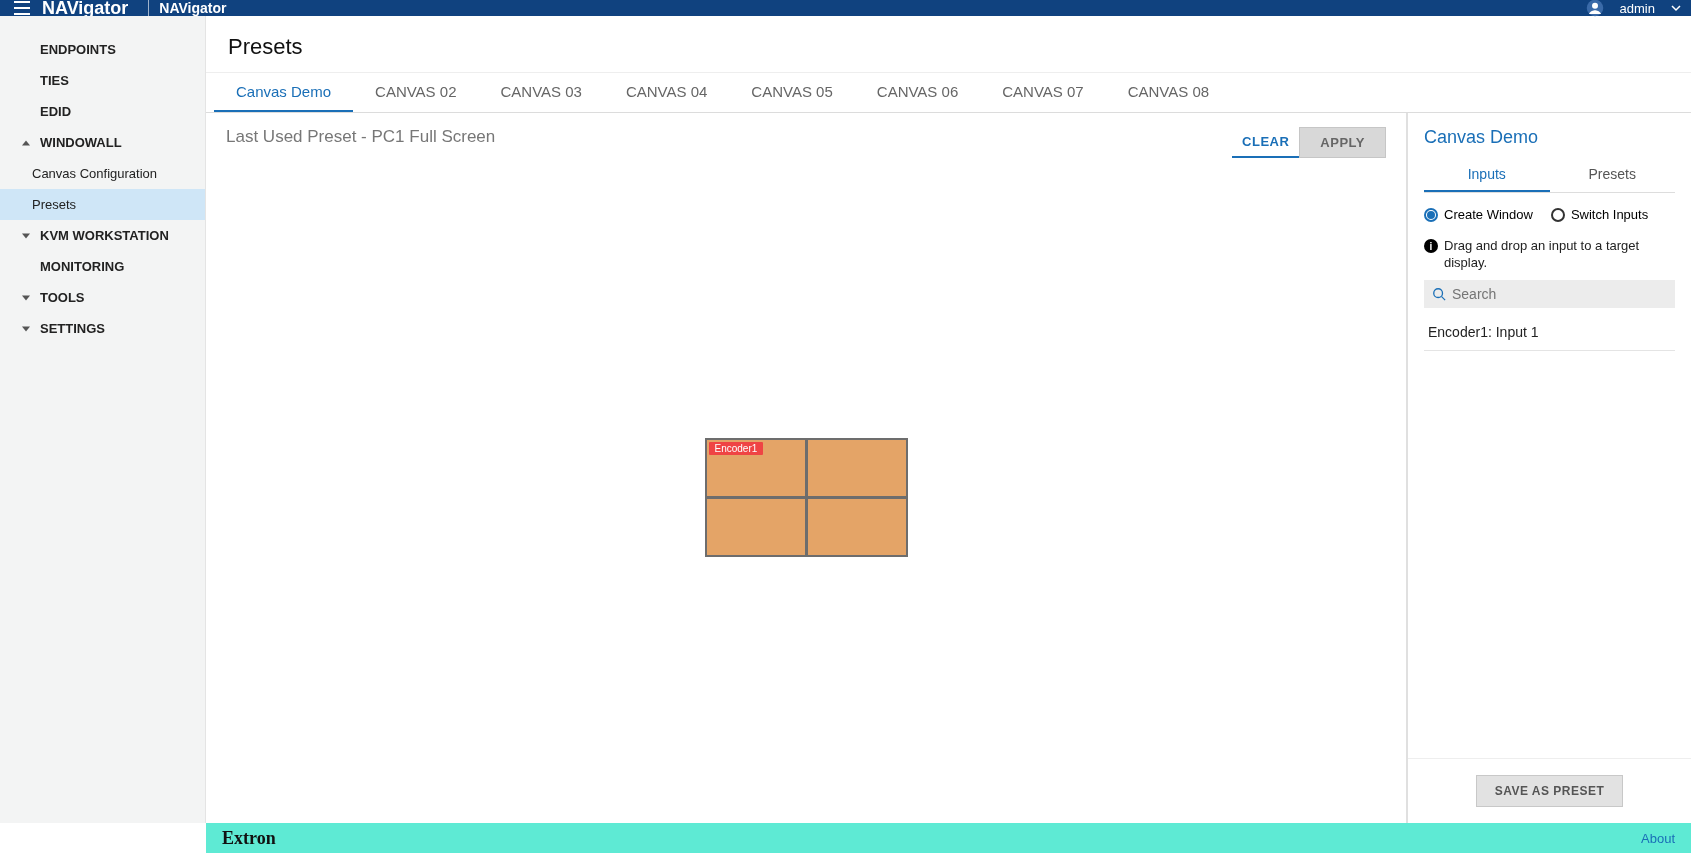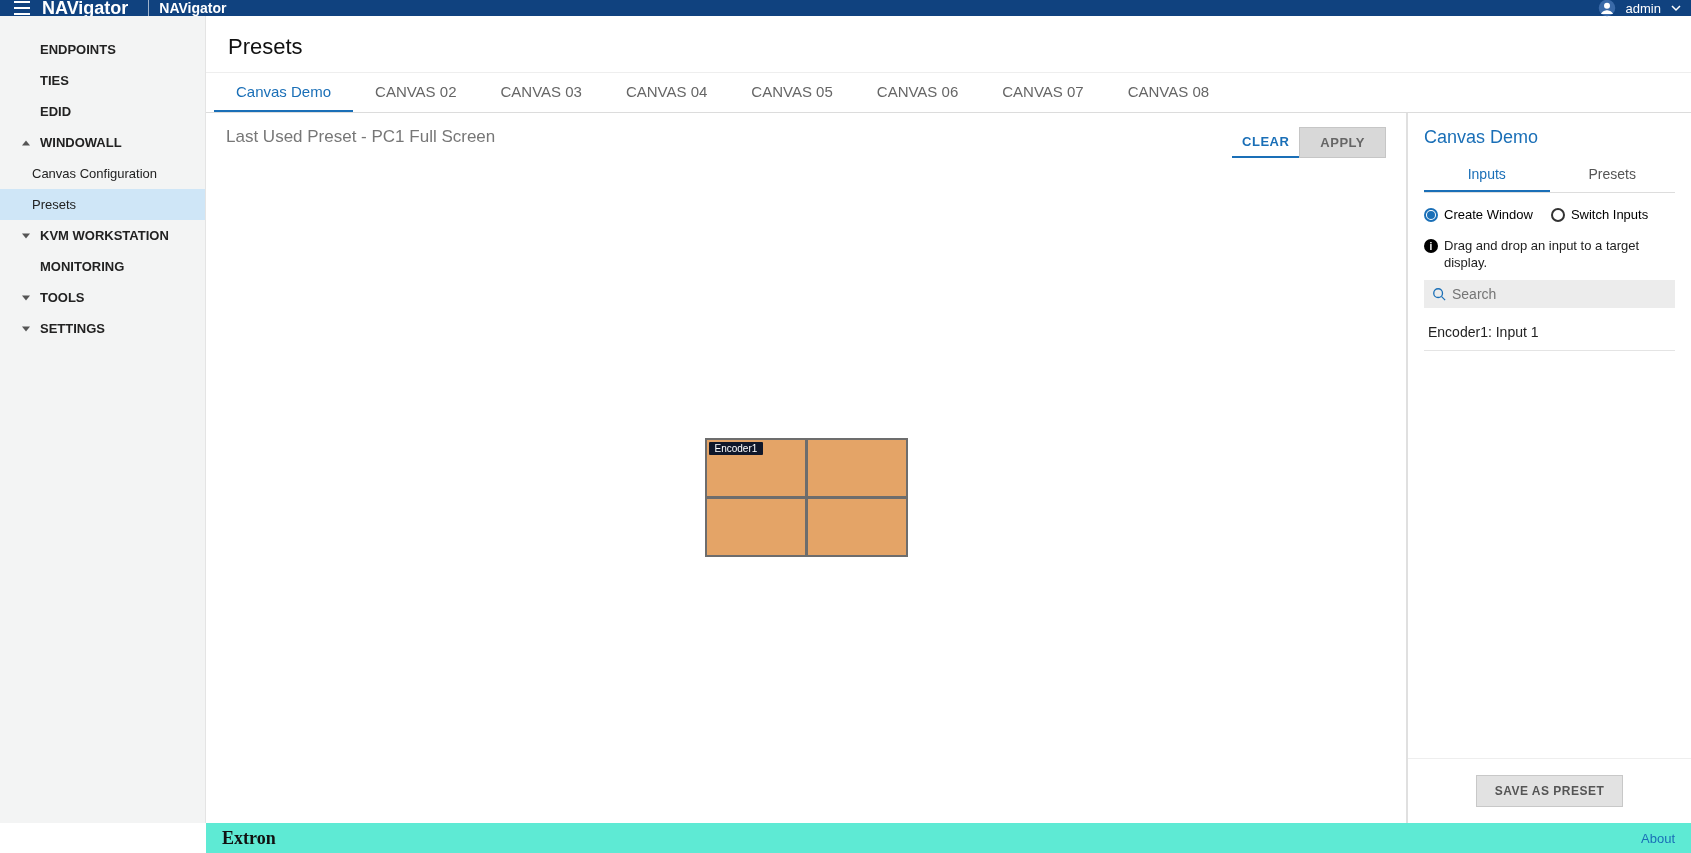--- a/index.html
+++ b/index.html
@@ -7,21 +7,21 @@
   body { display: flex; flex-direction: column; height: 853px; }
 
   
   .header { height: 16px; background: #10427f; color: #fff; display: flex; align-items: center; padding: 0 10px; }
   .header .menu-btn { width: 24px; height: 24px; display: flex; align-items: center; justify-content: center; margin-right: 8px; cursor: pointer; }
   .header .menu-btn svg { stroke: #fff; }
   .header .brand { font-size: 18px; font-weight: 600; margin-right: 10px; }
   .header .divider { width: 1px; height: 18px; background: rgba(255,255,255,0.6); margin: 0 10px; }
   .header .subbrand { font-size: 14px; font-weight: 600; }
   .header .spacer { flex: 1; }
-  .header .user { display: flex; align-items: center; font-size: 13px; cursor: pointer; gap: 10px; }
+  .header .user { display: flex; align-items: center; font-size: 13px; cursor: pointer; gap: 16px; }
   .header .user svg.avatar { width: 18px; height: 18px; }
   .header .user svg.chev { width: 10px; height: 10px; }
 
   
   .body { flex: 1; display: flex; min-height: 0; border-radius: 14px; }
 
   
   .sidebar { width: 206px; background: #f3f4f4; border-right: 1px solid #e4e4e4; padding-top: 18px; font-size: 13px; color: #222; }
   .sidebar .item { padding: 8px 14px 8px 40px; cursor: pointer; font-weight: 700; position: relative; }
   .sidebar .item.sub { font-weight: 400; padding-left: 32px; }
@@ -42,21 +42,21 @@
 
   .canvas-col { flex: 1; display: flex; flex-direction: column; border-right: 1px solid #e0e0e0; min-width: 0; }
   .canvas-header { display: flex; padding: 14px 20px; gap: 0; }
   .canvas-header .preset-name { font-size: 17px; color: #777; flex: 1; }
   .btn-clear { color: #1a6fb7; font-size: 13px; font-weight: 700; background: none; border: none; border-bottom: 2px solid #1a6fb7; padding: 6px 10px; cursor: pointer; letter-spacing: .5px; }
   .btn-apply { font-size: 13px; font-weight: 700; color: #666; background: #d8d8d8; border: 1px solid #c6c6c6; padding: 7px 20px; cursor: pointer; letter-spacing: .5px; }
 
   .canvas-stage { flex: 1; display: flex; align-items: center; justify-content: center; }
   .wall { display: grid; grid-template-columns: 98px 98px; grid-template-rows: 56px 56px; gap: 3px; padding: 2px; background: #6d6d6d; }
   .wall .cell { background: #e4a467; position: relative; }
-  .wall .chip { position: absolute; top: 2px; left: 2px; background: #0f172a; color: #fff; font-size: 10px; padding: 1px 6px; border-radius: 1px; }
+  .wall .chip { position: absolute; top: 2px; left: 2px; background: #ef4444; color: #fff; font-size: 10px; padding: 1px 6px; border-radius: 1px; }
 
   
   .panel { width: 284px; display: flex; flex-direction: column; border-left: 1px solid #e0e0e0; }
   .panel-title { color: #1a6fb7; font-size: 18px; padding: 14px 16px 10px; }
   .panel-tabs { display: flex; margin: 0 16px; border-bottom: 1px solid #ddd; }
   .panel-tabs .ptab { flex: 1; text-align: center; padding: 8px 0; font-size: 14px; color: #555; cursor: pointer; border-bottom: 2px solid transparent; }
   .panel-tabs .ptab.active { color: #1a6fb7; border-bottom-color: #1a6fb7; }
 
   .radio-row { display: flex; gap: 18px; padding: 14px 16px 10px; font-size: 13px; align-items: center; }
   .radio { display: flex; align-items: center; gap: 6px; cursor: pointer; }

